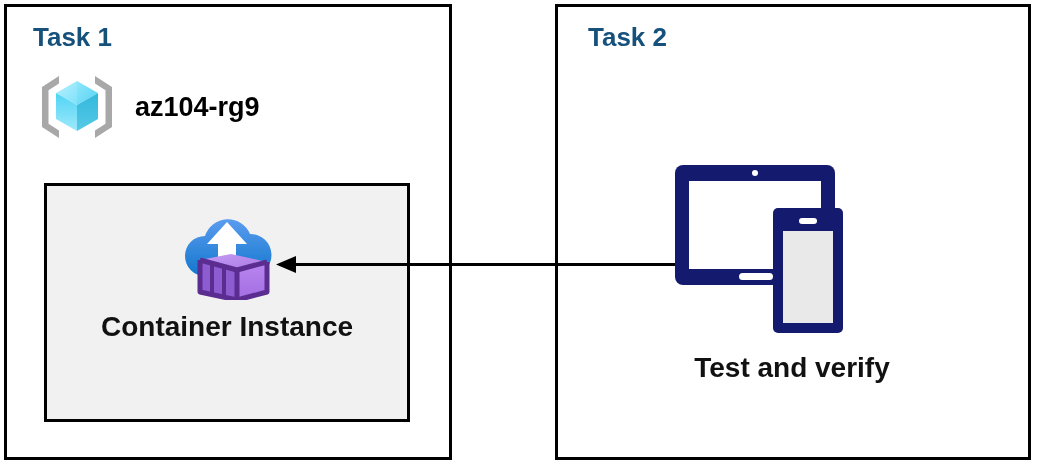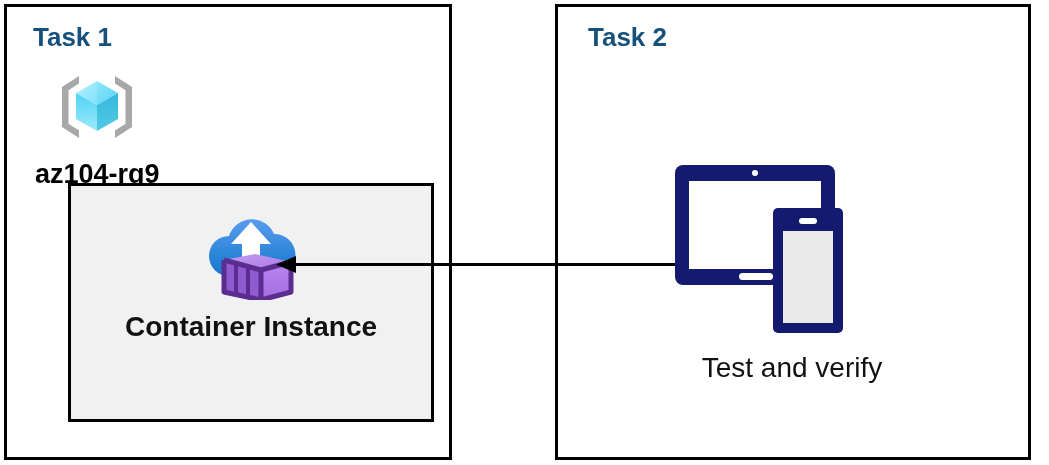--- a/index.html
+++ b/index.html
@@ -55,21 +55,20 @@
   #title-task2 { left: 30px; top: 15px; }
 
   
   #resource-group-row {
     position: absolute;
     left: 28px;
     top: 62px;
     display: flex;
     align-items: center;
     gap: 16px;
-    flex-direction: column;
   }
   #resource-group-icon {
     width: 84px;
     height: 76px;
     display: block;
   }
   #resource-group-label {
     font-size: 27px;
     font-weight: bold;
     color: #000000;
@@ -80,21 +79,20 @@
   
   #container-card {
     position: absolute;
     left: 37px;
     top: 176px;
     width: 366px;
     height: 239px;
     box-sizing: border-box;
     border: 3px solid #000000;
     background: #f1f1f1;
-    margin-left: 24px;
   }
   #container-icon {
     position: absolute;
     left: 50%;
     transform: translateX(-50%);
     top: 18px;
     width: 104px;
     height: 96px;
     display: block;
   }
@@ -133,21 +131,21 @@
     height: 172px;
     display: block;
   }
   #devices-label {
     position: absolute;
     left: 592px;
     top: 352px;
     width: 400px;
     text-align: center;
     font-size: 28px;
-    font-weight: normal;
+    font-weight: bold;
     color: #111111;
     white-space: nowrap;
   }
 </style>
 </head>
 <body>
 
 <div class="stage">
 
   

